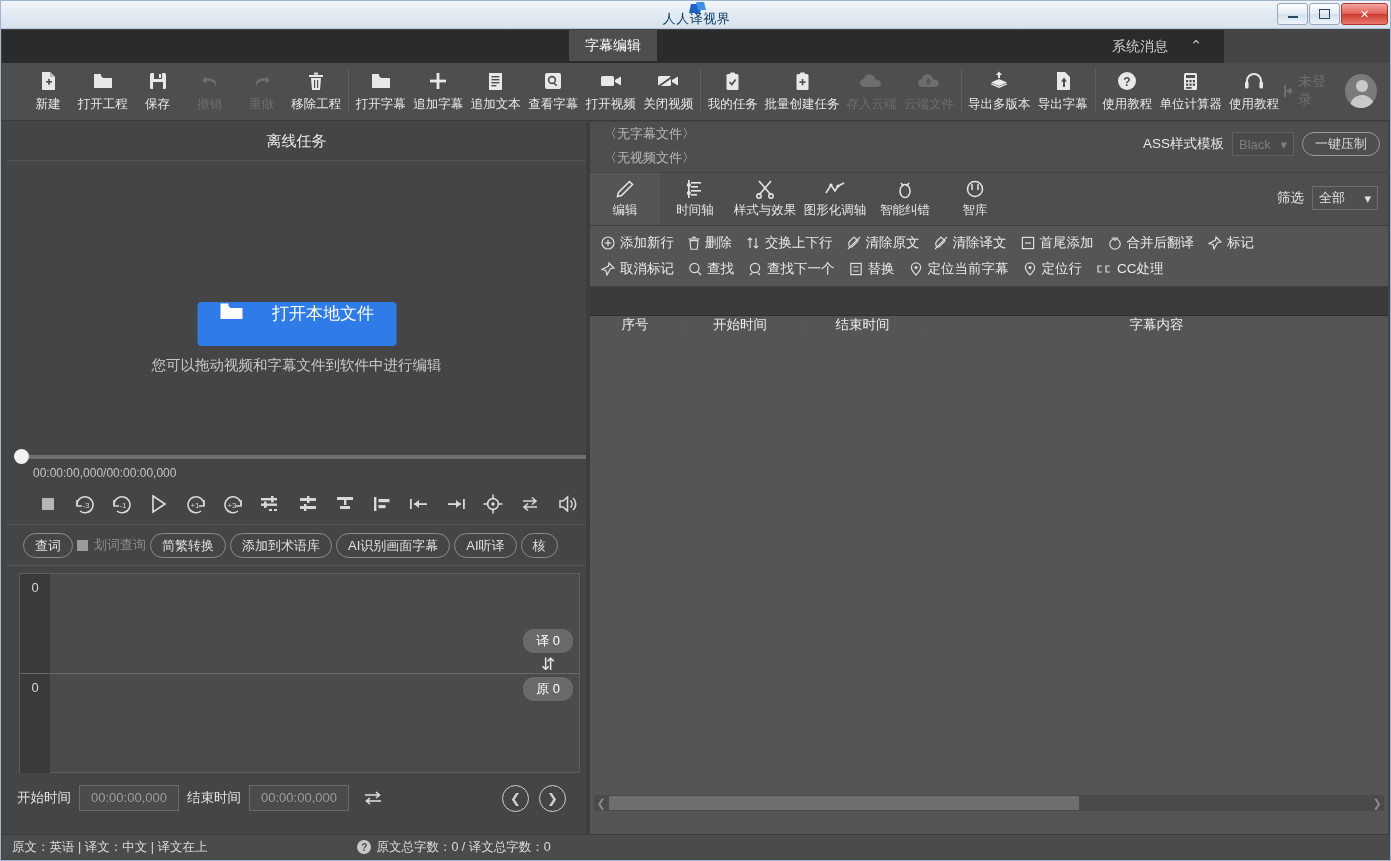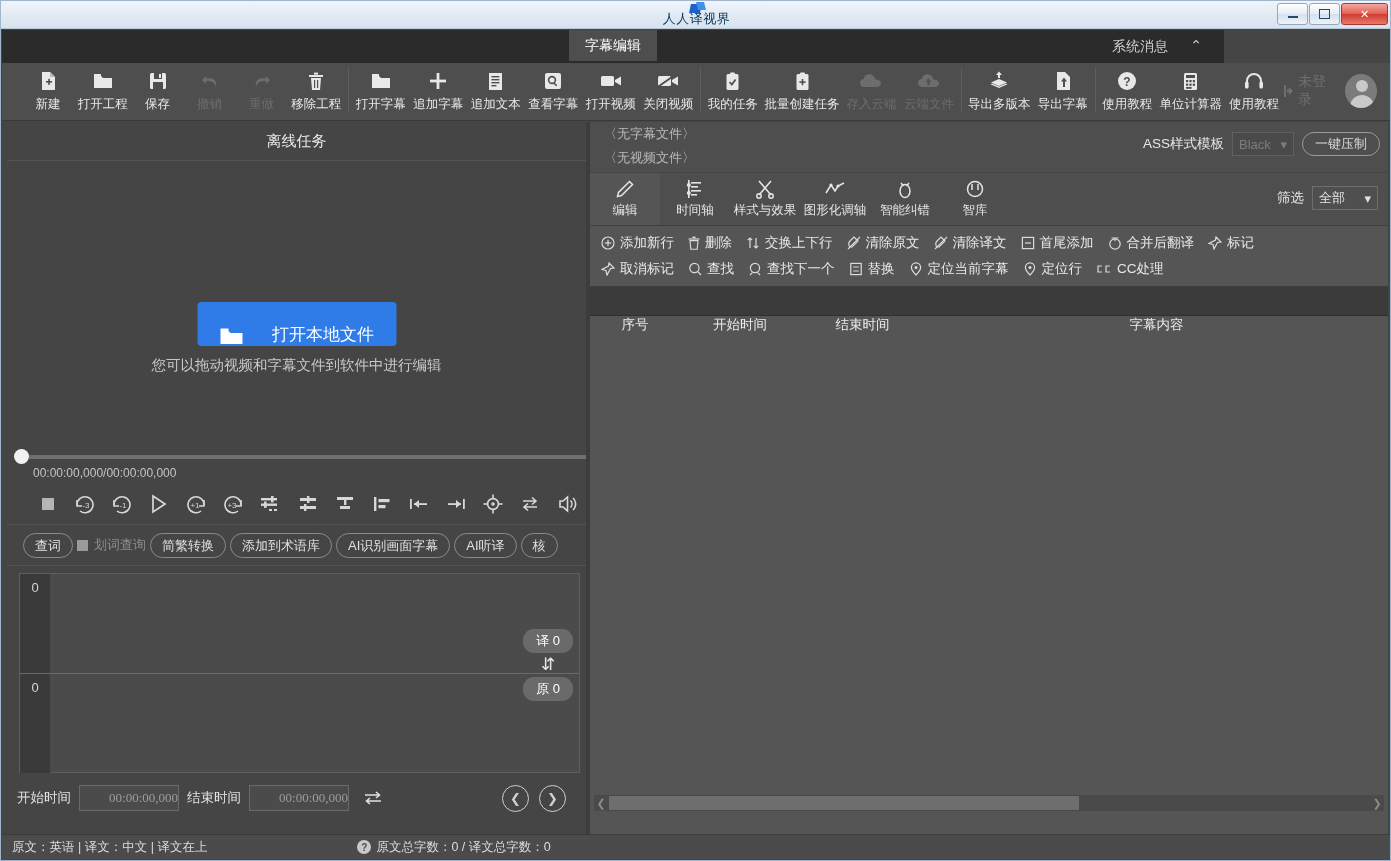--- a/index.html
+++ b/index.html
@@ -153,21 +153,21 @@
     position: relative;
     height: 285px;
     background: #454545;
   }
   .open-local-btn {
     position: absolute; left: 50%; top: 141px; transform: translateX(-50%);
     background: #2f7ce8;
     border-radius: 4px;
     height: 44px;
     padding: 0 22px;
-    display: flex; align-items: flex-end; gap: 29px;
+    display: flex; align-items: flex-start; gap: 29px;
     color: #fff; font-size: 17px;
     cursor: pointer;
   }
   .hint-text {
     position: absolute; left: 0; top: 195px; width: 100%;
     text-align: center; font-size: 14.5px; color: #c8c8c8;
   }
 
   
   .seekwrap {
@@ -255,23 +255,22 @@
   
   .timerow {
     display: flex; align-items: center; gap: 8px;
     margin: 8px 6px 0 10px;
     height: 34px;
   }
   .timerow label { font-size: 13.5px; color: #e0e0e0; }
   .timebox {
     width: 100px; height: 26px; line-height: 24px;
     background: #4b4b4b; border: 1px solid #6a6a6a;
-    color: #9d9d9d; font-size: 13px; text-align: right;
+    color: #9d9d9d; font-size: 13px; text-align: center;
     box-sizing: border-box;
-    font-family: Liberation Serif, serif;
   }
   .swapbtn { color: #e0e0e0; font-size: 17px; padding: 0 6px; cursor: pointer;}
   .navbtns { margin-left: auto; display: flex; gap: 10px; padding-right: 14px; }
   .circ-btn {
     width: 25px; height: 25px; border-radius: 50%;
     border: 1.5px solid #cfcfcf; color: #cfcfcf;
     display: flex; align-items: center; justify-content: center;
     font-size: 13px; cursor: pointer;
   }
 

